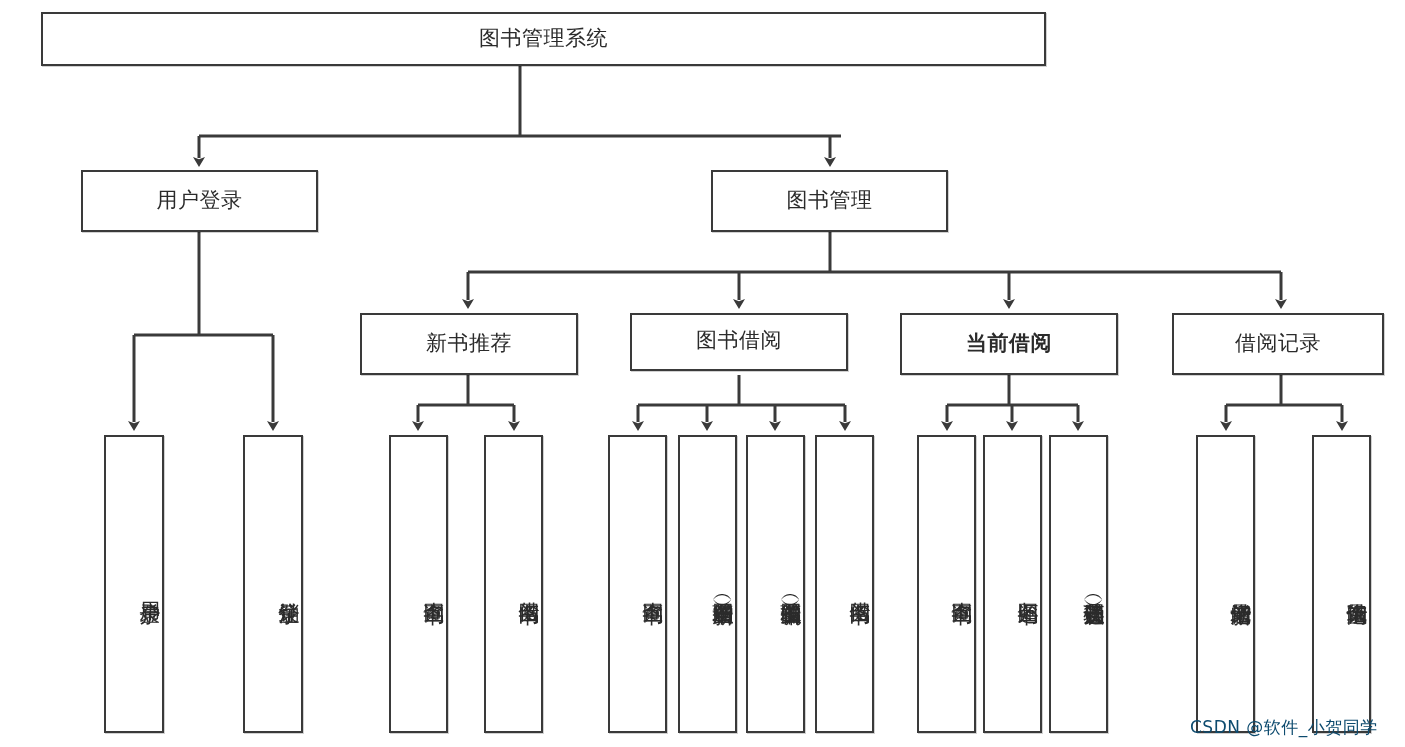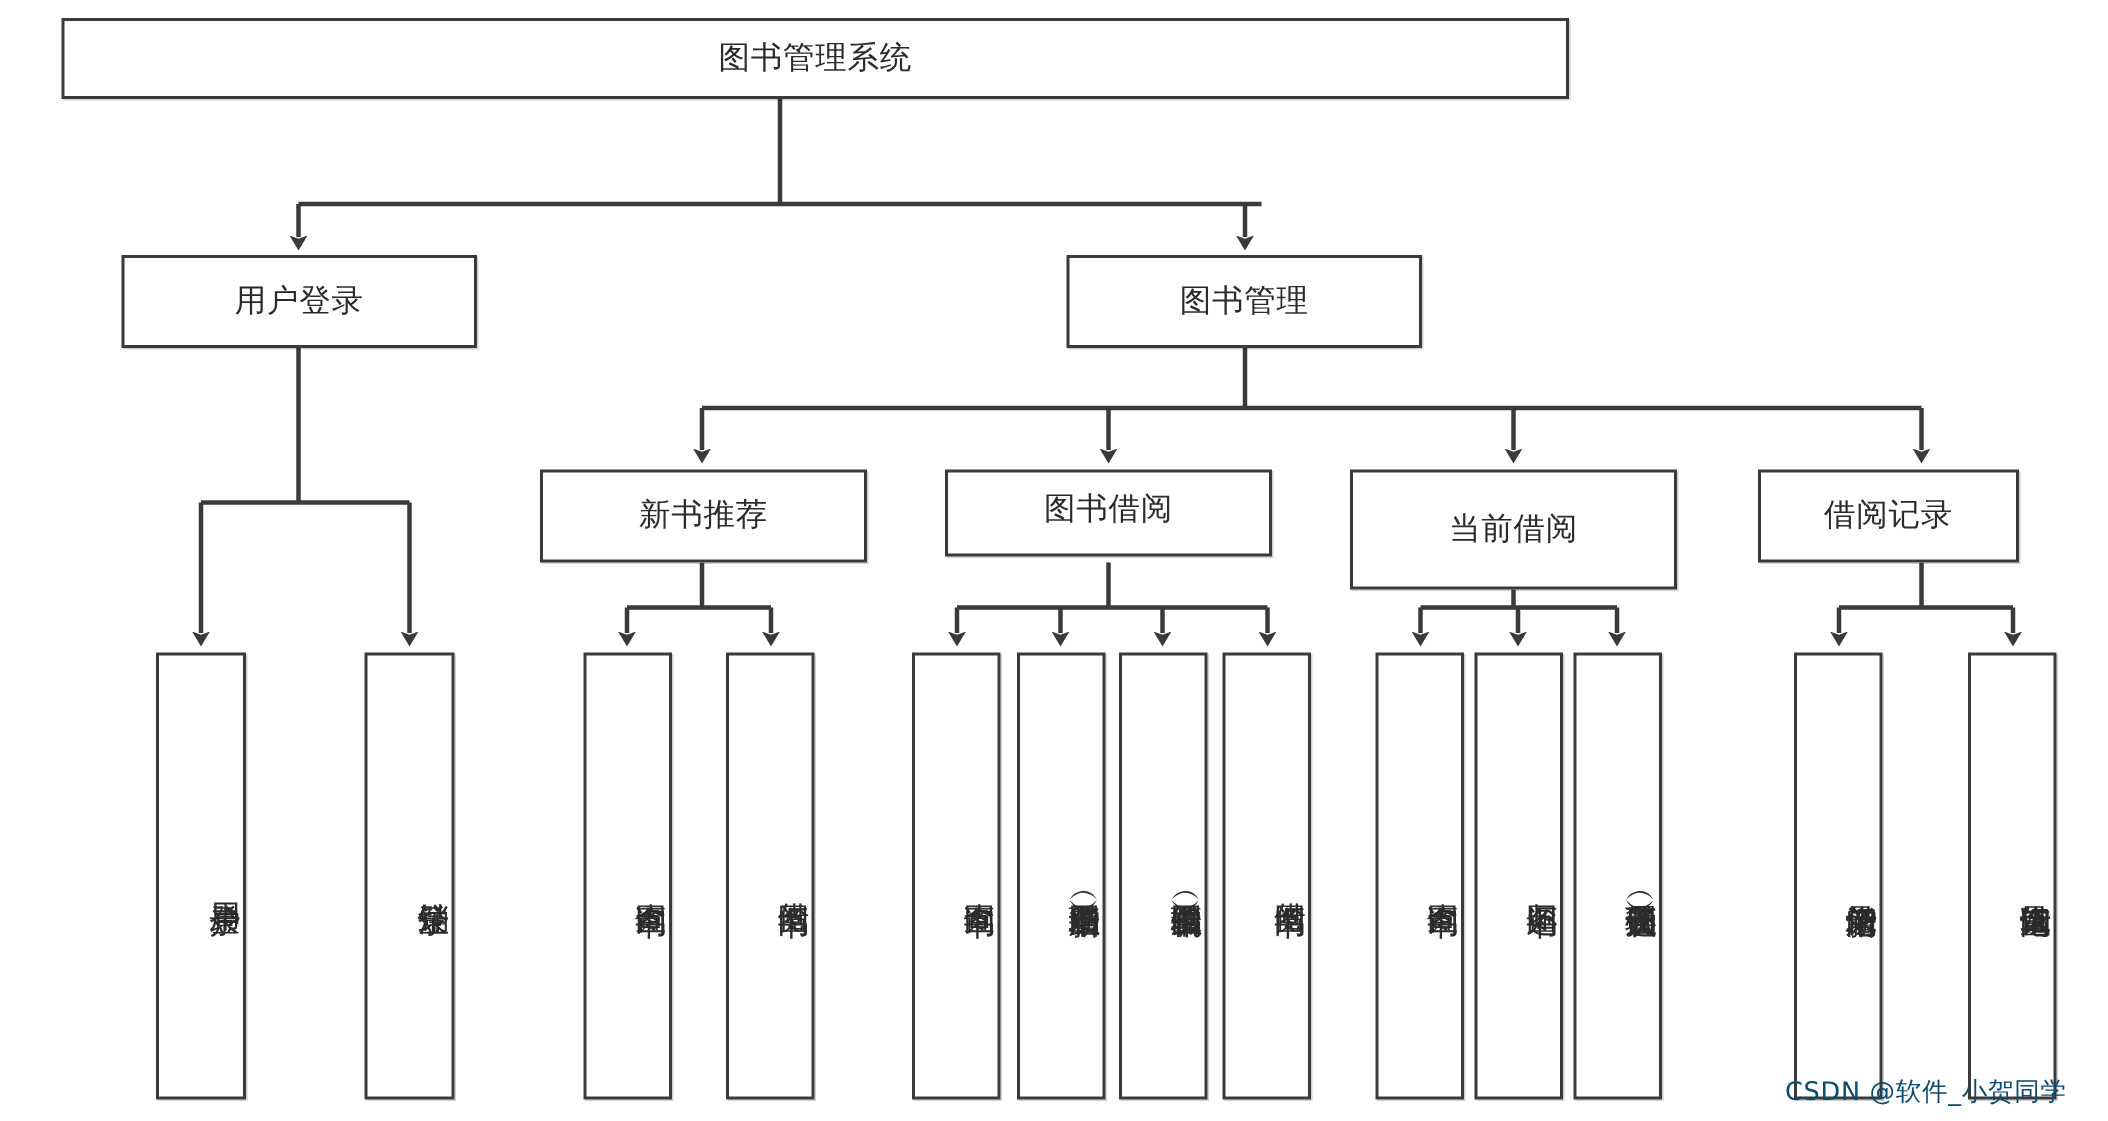--- a/index.html
+++ b/index.html
@@ -129,22 +129,22 @@
     </g>
   </svg>
 
   <div class="node h" style="left:18px; top:12px; width:1005px; height:54px;margin-left:23px;">图书管理系统</div>
 
   <div class="node h" style="left:81px; top:170px; width:237px; height:62px;">用户登录</div>
   <div class="node h" style="left:711px; top:170px; width:237px; height:62px;">图书管理</div>
 
   <div class="node h" style="left:360px; top:313px; width:218px; height:62px;">新书推荐</div>
   <div class="node h" style="left:630px; top:313px; width:218px; height:58px;font-family:Liberation Mono, monospace;">图书借阅</div>
-  <div class="node h" style="left:900px; top:313px; width:218px; height:80px;">当前借阅</div>
-  <div class="node h" style="left:1172px; top:313px; width:174px; height:62px;">借阅记录</div>
+  <div class="node h" style="left:900px; top:313px; width:218px; height:62px;font-weight:bold;">当前借阅</div>
+  <div class="node h" style="left:1172px; top:313px; width:212px; height:62px;">借阅记录</div>
 
   <div class="node v" style="left:104px; top:435px; width:60px; height:298px;">用户登录</div>
   <div class="node v" style="left:243px; top:435px; width:60px; height:298px;">注销登录</div>
 
   <div class="node v" style="left:389px; top:435px; width:59px; height:298px;">查询图书</div>
   <div class="node v" style="left:484px; top:435px; width:59px; height:298px;">借阅图书</div>
 
   <div class="node v" style="left:608px; top:435px; width:59px; height:298px;">查询图书</div>
   <div class="node v tight" style="left:678px; top:435px; width:59px; height:298px;">新增图书（管理员）</div>
   <div class="node v tight" style="left:746px; top:435px; width:59px; height:298px;">编辑图书（管理员）</div>

